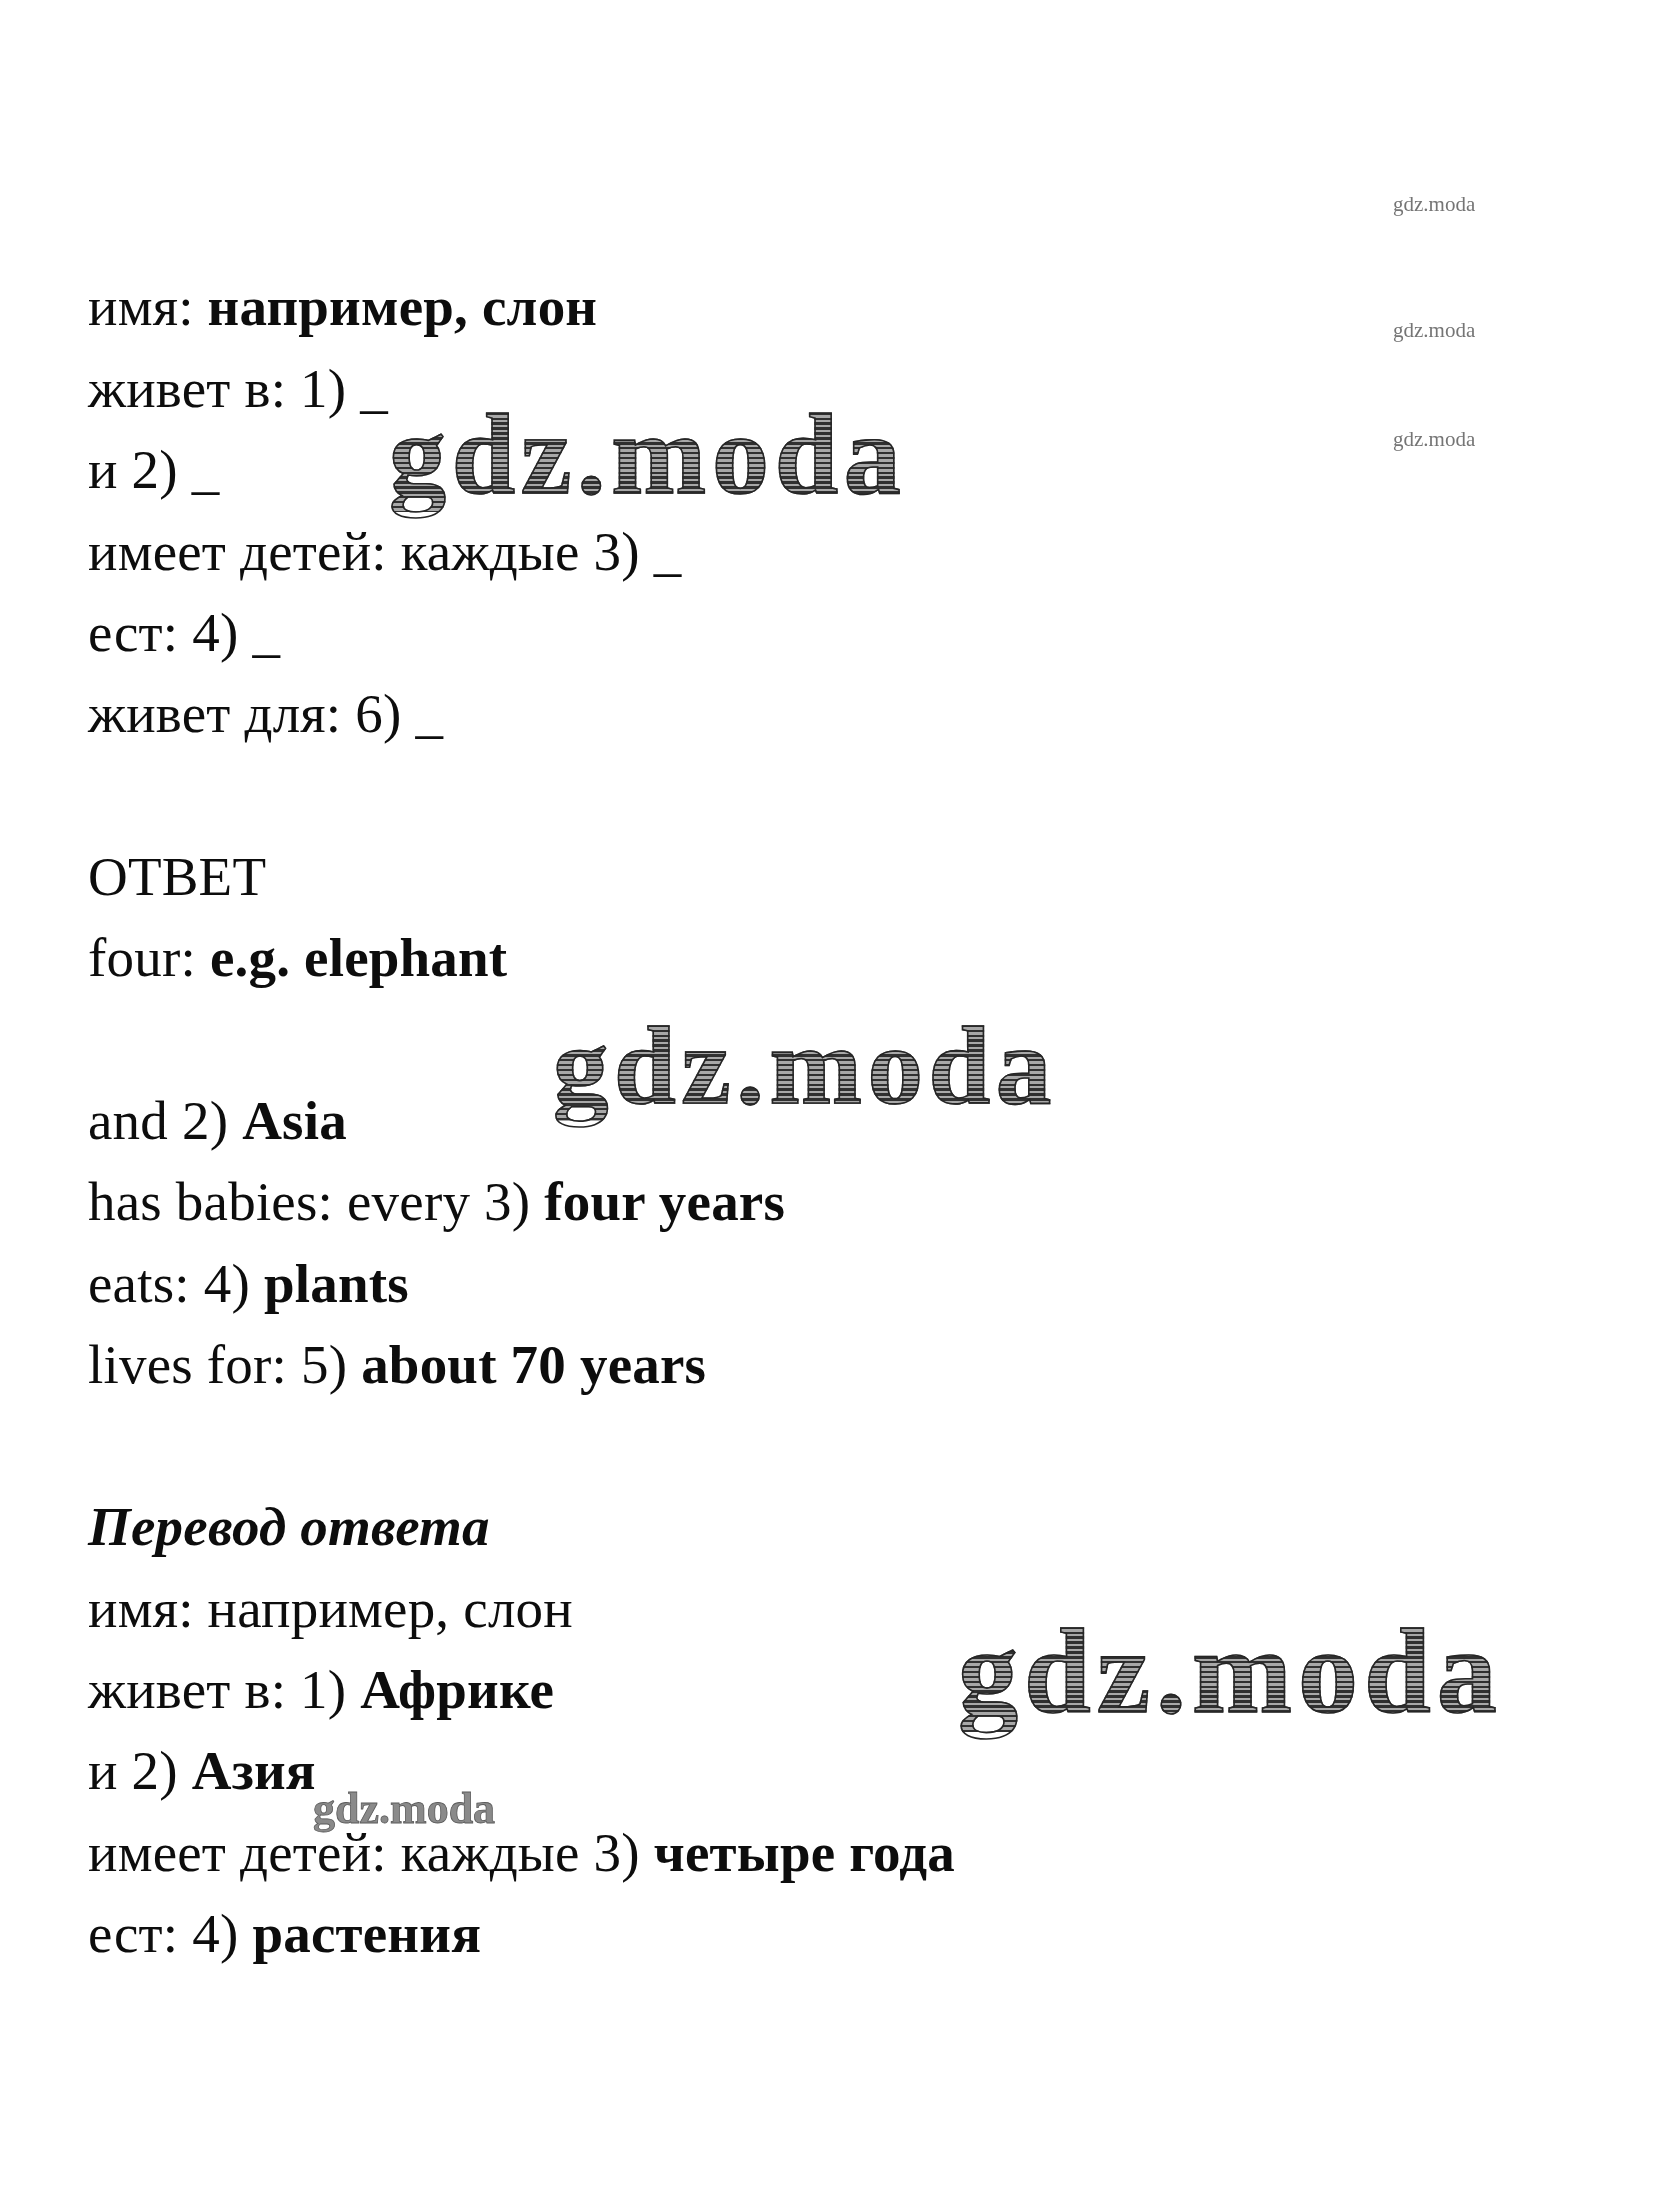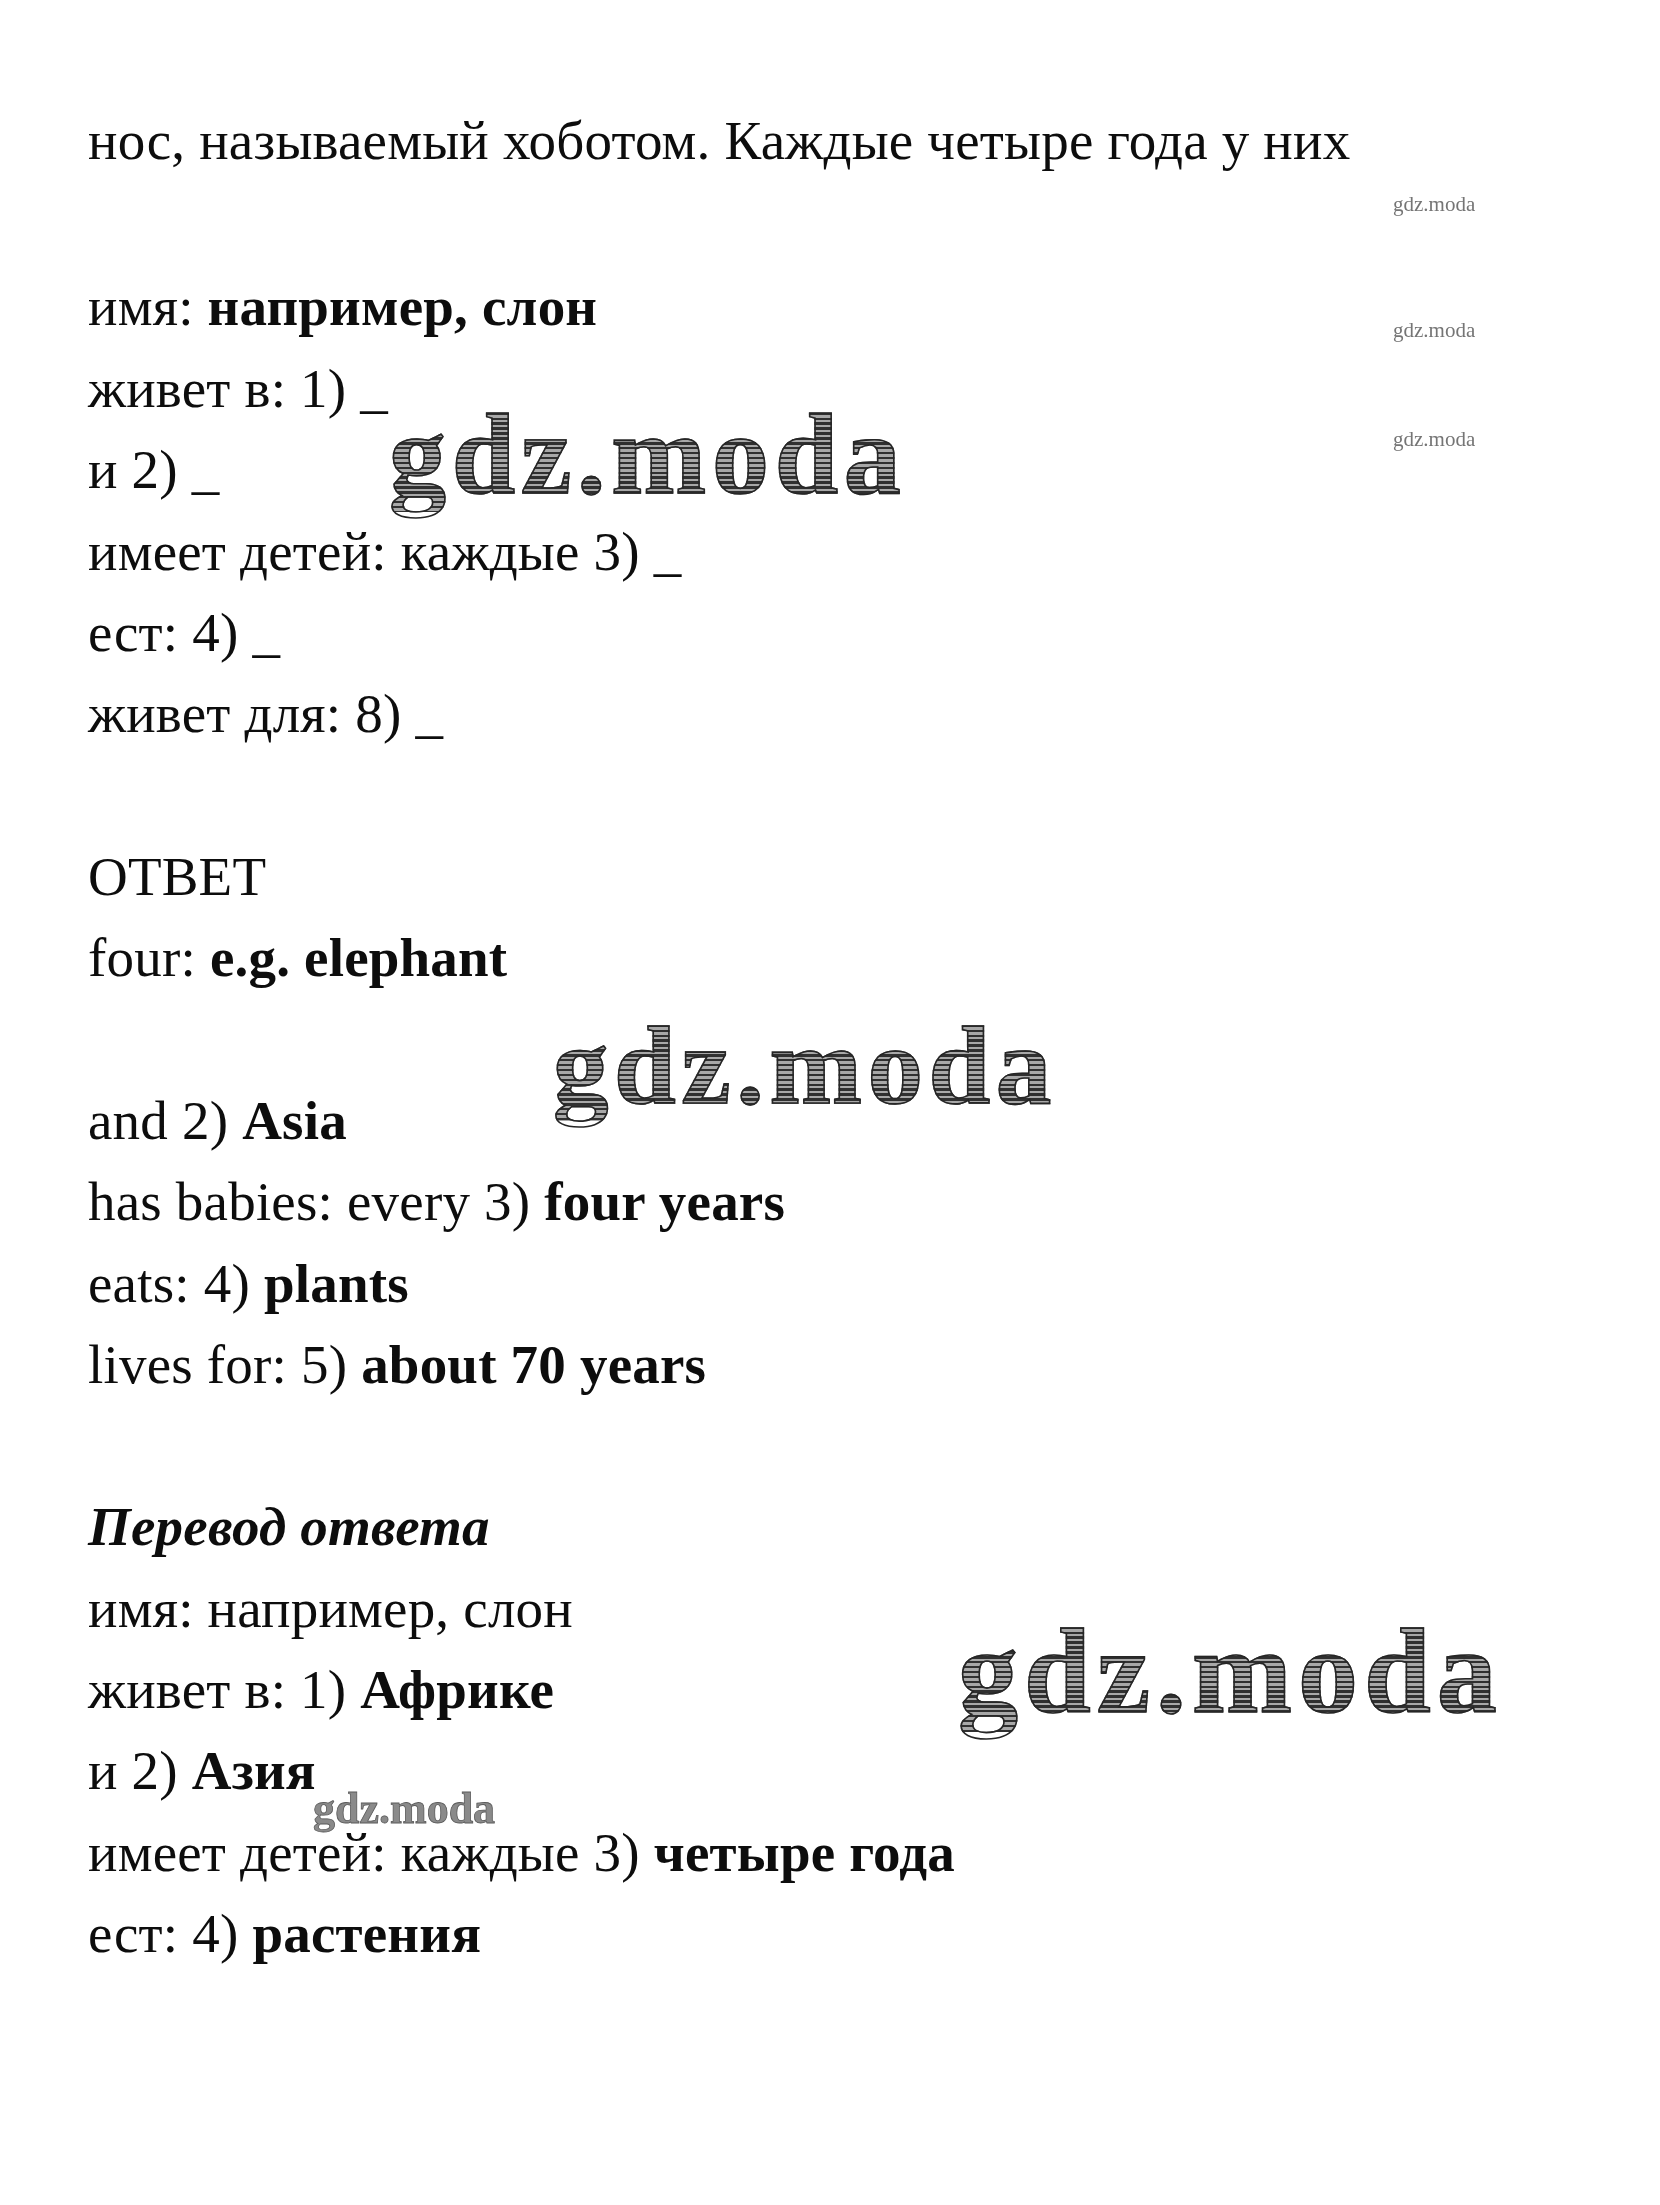--- a/index.html
+++ b/index.html
@@ -72,41 +72,38 @@
 <div class="page">
 
   <div class="wm wm-small wm-s1">gdz.moda</div>
   <div class="wm wm-small wm-s2">gdz.moda</div>
   <div class="wm wm-small wm-s3">gdz.moda</div>
   <div class="wm wm-big wm-b1">gdz.moda</div>
   <div class="wm wm-big wm-b2">gdz.moda</div>
   <div class="wm wm-big wm-b3">gdz.moda</div>
   <div class="wm wm-medium wm-s4">gdz.moda</div>
 
-  <div class="line" style="top:113px">
-    <span>нос, называемый хоботом. Каждые четыре года у них</span>
-  </div>
 
   <div class="line" style="top:279px">
     <span>имя: </span><b>например, слон</b><span></span>
   </div>
   <div class="line" style="top:361px">
     <span>живет в: 1) </span><b></b><span>_</span>
   </div>
   <div class="line" style="top:442px">
     <span>и 2) </span><b></b><span>_</span>
   </div>
   <div class="line" style="top:524px">
     <span>имеет детей: каждые 3) </span><b></b><span>_</span>
   </div>
   <div class="line" style="top:605px">
     <span>ест: 4) </span><b></b><span>_</span>
   </div>
   <div class="line" style="top:686px">
-    <span>живет для: 8) </span><b></b><span>_</span>
+    <span>живет для: 6) </span><b></b><span>_</span>
   </div>
 
   <div class="line heading" style="top:849px">ОТВЕТ</div>
   <div class="line" style="top:930px">
     <span>four: </span><b>e.g. elephant</b>
   </div>
   <div class="line" style="top:1093px">
     <span>and 2) </span><b>Asia</b>
   </div>
   <div class="line" style="top:1174px">

